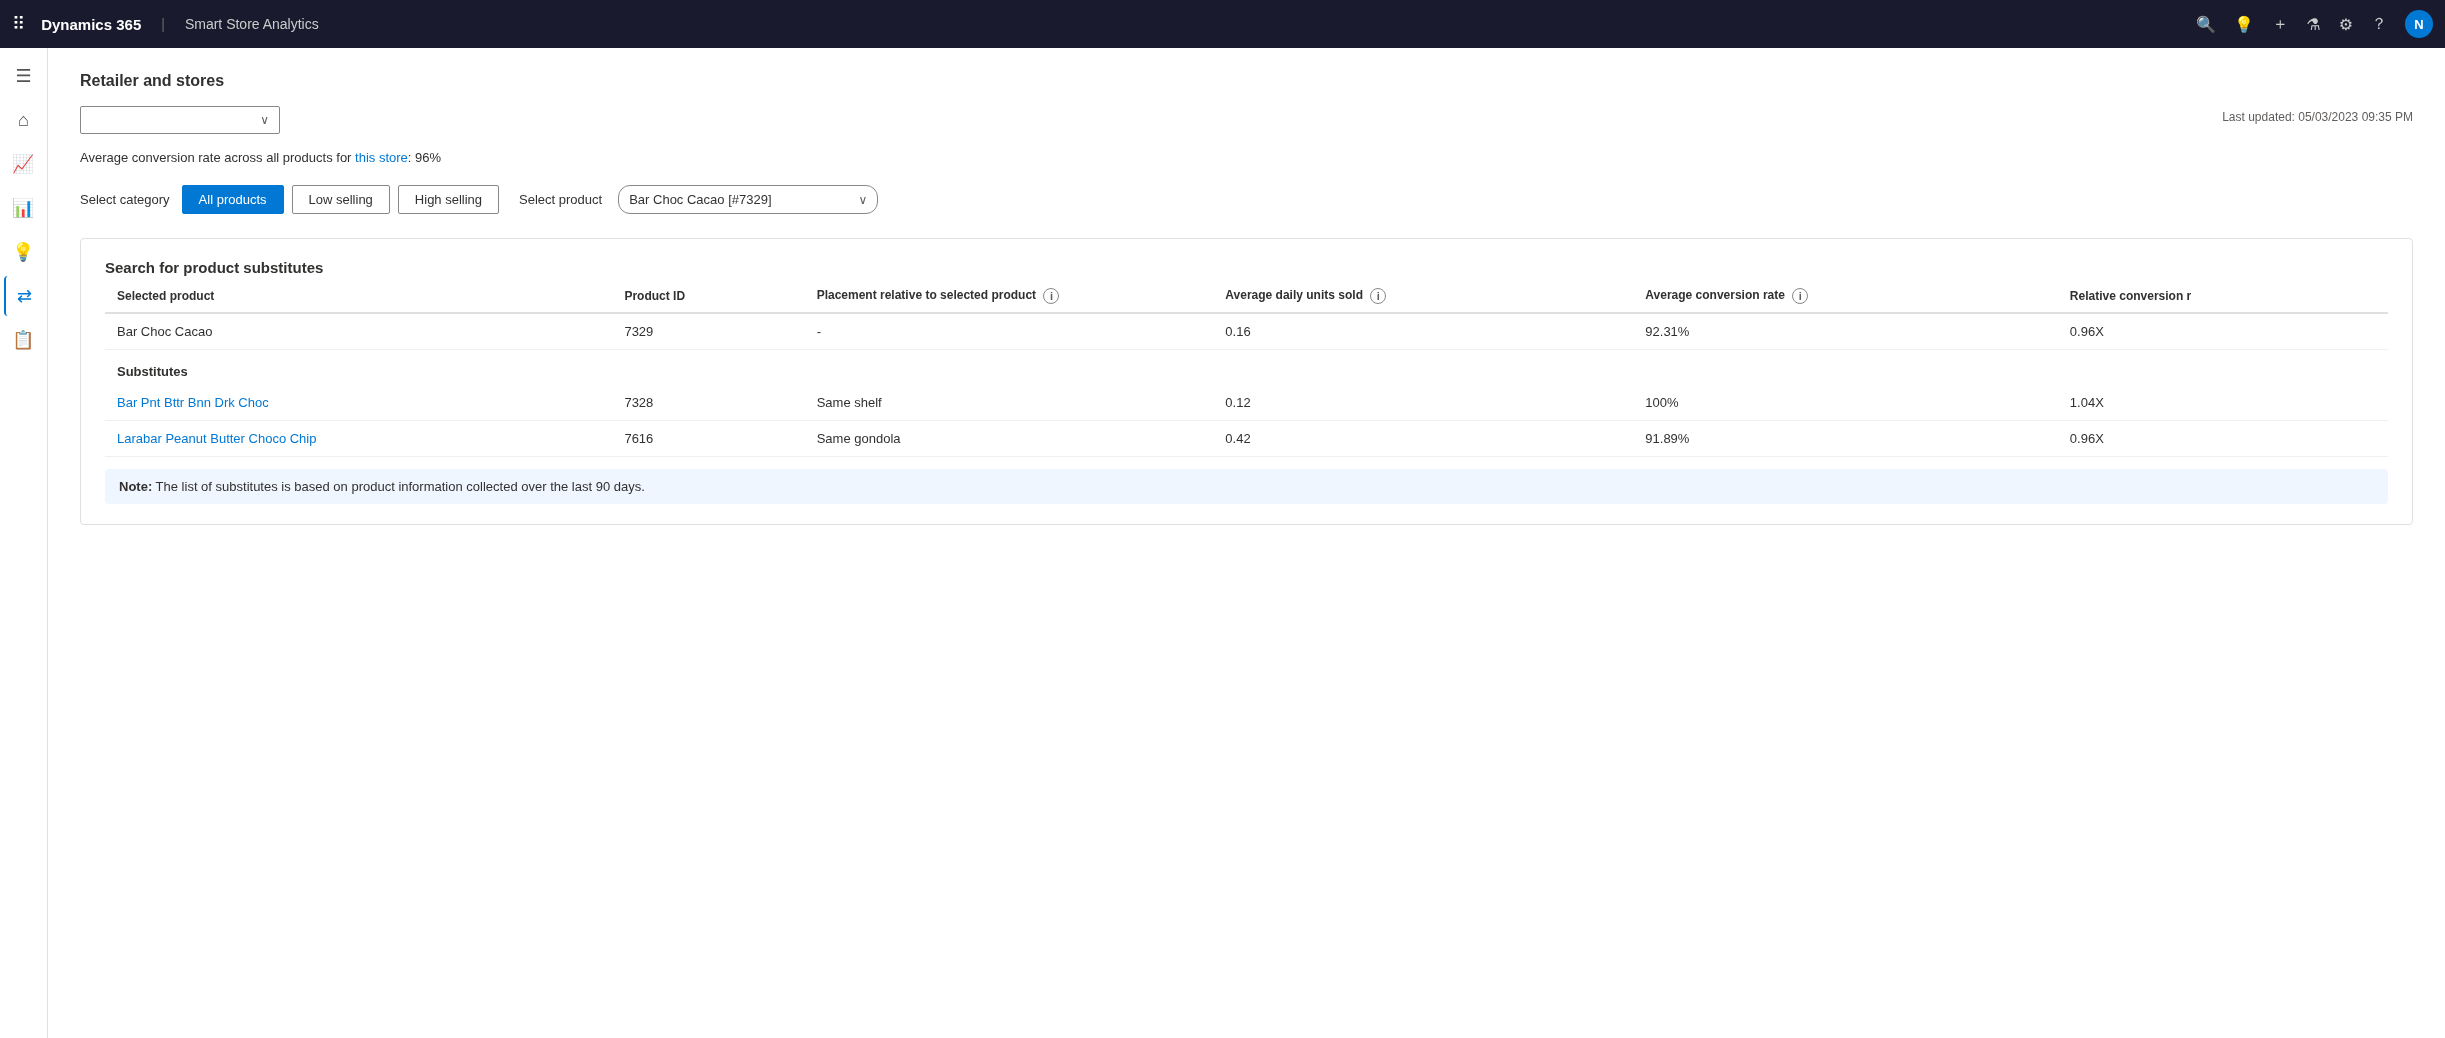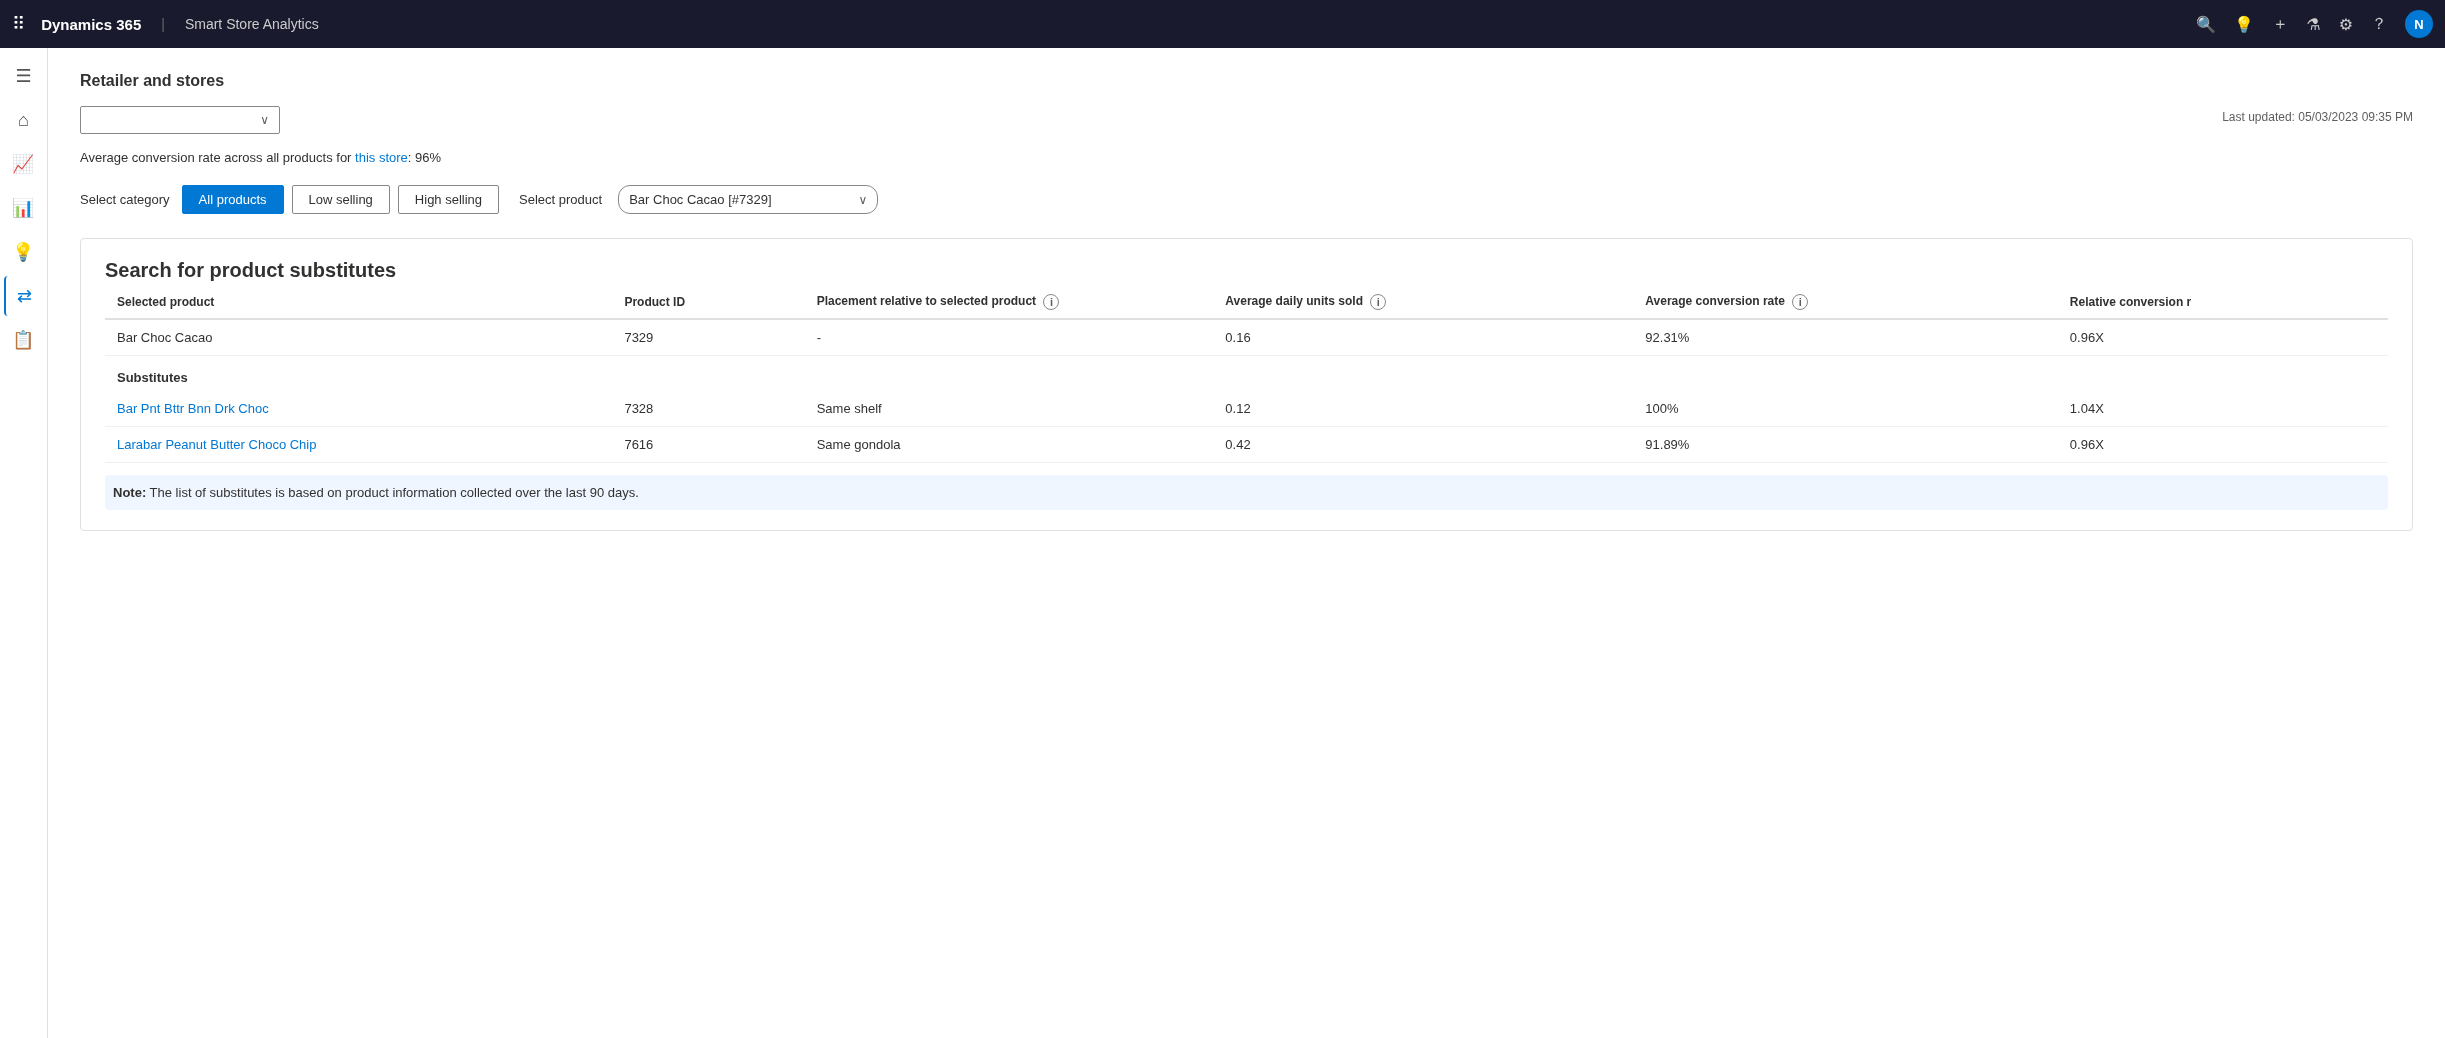--- a/index.html
+++ b/index.html
@@ -136,21 +136,21 @@
     }
     .product-label { font-size: 13px; color: #323130; margin-left: 12px; margin-right: 8px; }
 
     
     .section-box {
       border: 1px solid #e0e0e0;
       border-radius: 4px;
       padding: 20px 24px;
       background: #fff;
     }
-    .section-title { font-size: 20px; font-weight: 600; color: #323130; margin-bottom: 4px; }
+    .section-title { font-size: 15px; font-weight: 600; color: #323130; margin-bottom: 4px; }
     .section-sub { font-size: 13px; color: #605e5c; margin-bottom: 20px; }
     .section-sub .link { color: #0078d4; }
     .info-icon {
       display: inline-flex;
       align-items: center;
       justify-content: center;
       width: 16px; height: 16px;
       border-radius: 50%;
       border: 1px solid #8a8886;
       font-size: 11px;
@@ -185,21 +185,21 @@
       padding-top: 14px;
       padding-bottom: 6px;
       border-bottom: none;
     }
     .data-table tr.selected-row td { font-weight: 400; }
     .data-table tr.substitute-row td:first-child { color: #0078d4; cursor: pointer; }
 
     .note-box {
       background: #f0f6ff;
       border-radius: 4px;
-      padding: 10px 8px;
+      padding: 10px 14px;
       font-size: 13px;
       color: #323130;
       margin-top: 12px;
     }
     .note-box strong { font-weight: 600; }
 
     .chevron { font-size: 12px; color: #605e5c; }
   </style>
 </head>
 <body>

